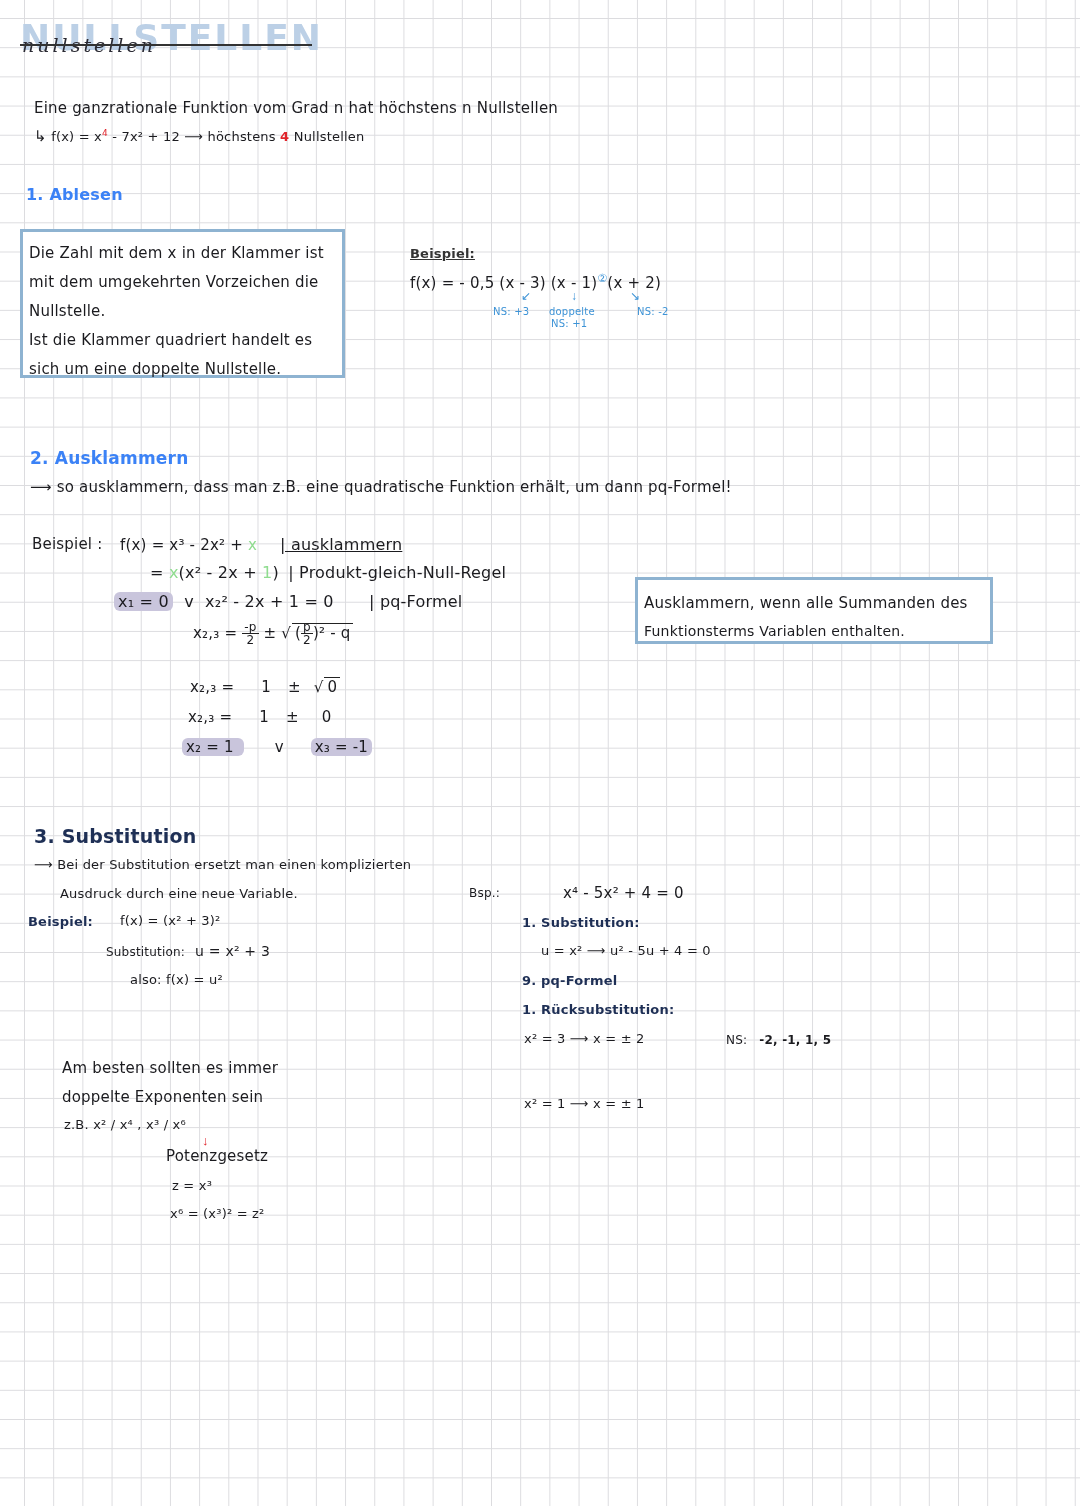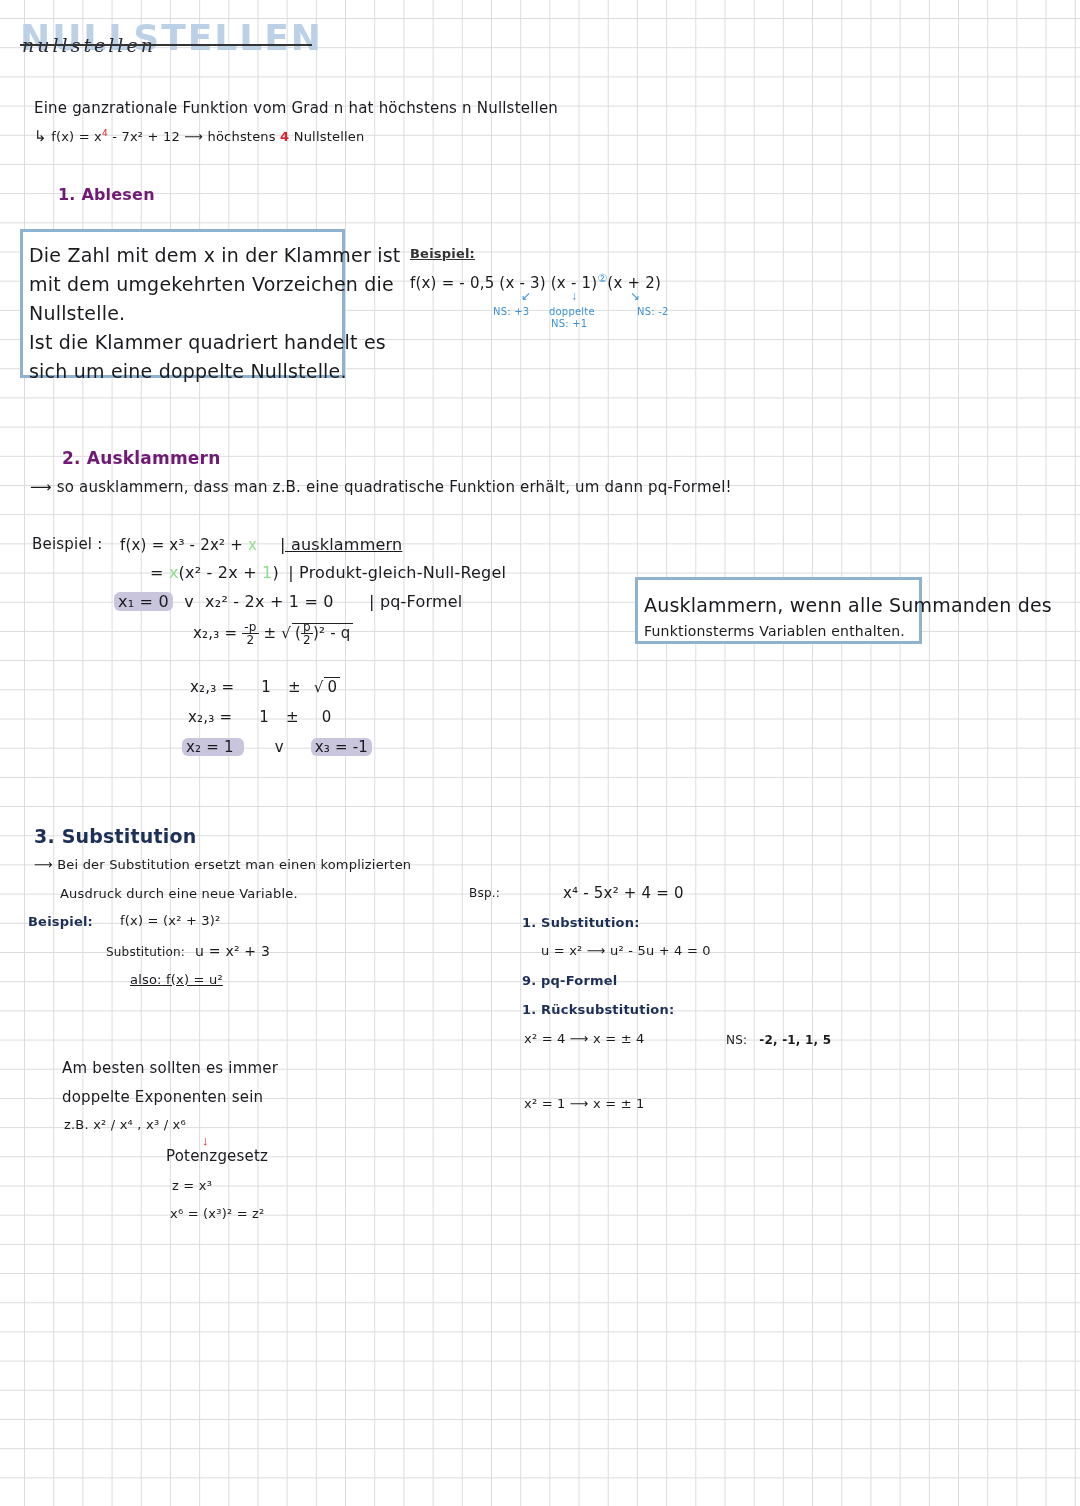--- a/index.html
+++ b/index.html
@@ -22,31 +22,31 @@
     color:#bcd0e6; letter-spacing:2px; line-height:40px;
   }
   .title-script {
     position:absolute; left:2px; top:16px;
     font-family:"DejaVu Serif", serif; font-style:italic; font-size:19px;
     color:#2a2a33; letter-spacing:3px;
   }
   .title-line { position:absolute; left:0; top:26px; width:292px; height:1.5px; background:#333; }
   .txt { font-size:15px; }
   .txt-sm { font-size:13px; }
-  .heading { font-weight:bold; color:#701a75; font-size:16px;padding-left:32px; }
+  .heading { font-weight:bold; color:#3b82f6; font-size:16px; }
   .heading-lg { font-weight:bold; color:#1e2f55; font-size:19px; }
   .red { color:#e0242b; }
   .green { color:#8fdc8f; }
   .blue { color:#3d93d6; }
   .navy-b { color:#1e2f55; font-weight:bold; }
   .box {
     position:absolute; border:3px solid #8eb3d1; background:#fff;
     box-sizing:border-box;
   }
-  .box .line { position:absolute; left:6px; font-size:19px; white-space:nowrap; }
+  .box .line { position:absolute; left:6px; font-size:15px; white-space:nowrap; }
   .hl { background:#c9c5dc; border-radius:6px; padding:0 4px; }
   .frac { display:inline-block; text-align:center; vertical-align:middle; font-size:12px; line-height:12px; }
   .frac span { display:block; }
   .frac .num { border-bottom:1px solid #222; padding:0 2px; }
   .sqrt { border-top:1px solid #222; padding:0 3px; margin-left:1px; }
   .arrow-blue { position:absolute; color:#3d93d6; font-size:12px; }
 </style>
 </head>
 <body>
 
@@ -124,52 +124,52 @@
   <span style="margin-left:22px;">1</span>
   <span style="margin-left:12px;">±</span>
   <span style="margin-left:18px;">0</span>
 </div>
 <div class="abs hand txt" style="left:182px; top:738px;">
   <span class="hl" style="padding:0 10px 0 4px;">x₂ = 1</span>
   <span style="margin:0 22px 0 26px;">v</span>
   <span class="hl">x₃ = -1</span>
 </div>
 
-<div class="box" style="left:635px; top:577px; width:287px; height:67px;">
+<div class="box" style="left:635px; top:577px; width:358px; height:67px;">
   <div class="line hand" style="top:14px;">Ausklammern, wenn alle Summanden des</div>
   <div class="line hand" style="top:43px; font-size:14px;">Funktionsterms Variablen enthalten.</div>
 </div>
 
 <div class="abs hand heading-lg" style="left:34px; top:825px;">3. Substitution</div>
 <div class="abs hand txt-sm" style="left:34px; top:857px;">⟶ Bei der Substitution ersetzt man einen komplizierten</div>
 <div class="abs hand txt-sm" style="left:60px; top:886px;">Ausdruck durch eine neue Variable.</div>
 
 <div class="abs hand txt-sm navy-b" style="left:28px; top:914px;">Beispiel:</div>
 <div class="abs hand txt-sm" style="left:120px; top:913px;">f(x) = (x² + 3)²</div>
 <div class="abs hand" style="left:106px; top:943px; font-size:12px;">
   <span>Substitution:</span>
   <span style="font-size:14px; margin-left:6px;">u = x² + 3</span>
 </div>
-<div class="abs hand" style="left:130px; top:972px; font-size:13px;text-decoration:underline;">
+<div class="abs hand" style="left:130px; top:972px; font-size:13px;">
   <span>also:</span>
   <span>f(x) = u²</span>
 </div>
 
 <div class="abs hand txt" style="left:62px; top:1059px;">Am besten sollten es immer</div>
 <div class="abs hand txt" style="left:62px; top:1088px;">doppelte Exponenten sein</div>
 <div class="abs hand txt-sm" style="left:64px; top:1117px;">z.B.  x² / x⁴ ,  x³ / x⁶</div>
 <div class="abs red" style="left:202px; top:1133px; font-size:13px;">↓</div>
 <div class="abs hand txt" style="left:166px; top:1147px;">Potenzgesetz</div>
 <div class="abs hand txt-sm" style="left:172px; top:1178px;">z =  x³</div>
 <div class="abs hand txt-sm" style="left:170px; top:1206px;">x⁶ = (x³)² = z²</div>
 
 <div class="abs hand" style="left:469px; top:886px; font-size:12px;">Bsp.:</div>
 <div class="abs hand txt" style="left:528px; top:884px;margin-left:35px;">x⁴ - 5x² + 4 = 0</div>
 <div class="abs hand txt-sm navy-b" style="left:522px; top:915px; font-weight:bold;">1. Substitution:</div>
 <div class="abs hand txt-sm" style="left:541px; top:943px;">u = x²  ⟶  u² - 5u + 4 = 0</div>
 <div class="abs hand txt-sm navy-b" style="left:522px; top:973px;">9. pq-Formel</div>
 <div class="abs hand txt-sm navy-b" style="left:522px; top:1002px;">1. Rücksubstitution:</div>
-<div class="abs hand txt-sm" style="left:524px; top:1031px;">x² = 4 ⟶  x = ± 4</div>
+<div class="abs hand txt-sm" style="left:524px; top:1031px;">x² = 3 ⟶  x = ± 2</div>
 <div class="abs hand txt-sm" style="left:524px; top:1060px;margin-top:36px;">x² = 1 ⟶  x = ± 1</div>
 <div class="abs hand" style="left:726px; top:1033px; font-size:12px;">
   <span>NS:</span>
   <span style="margin-left:8px; font-weight:bold;">-2, -1, 1, 5</span>
 </div>
 
 </body></html>

